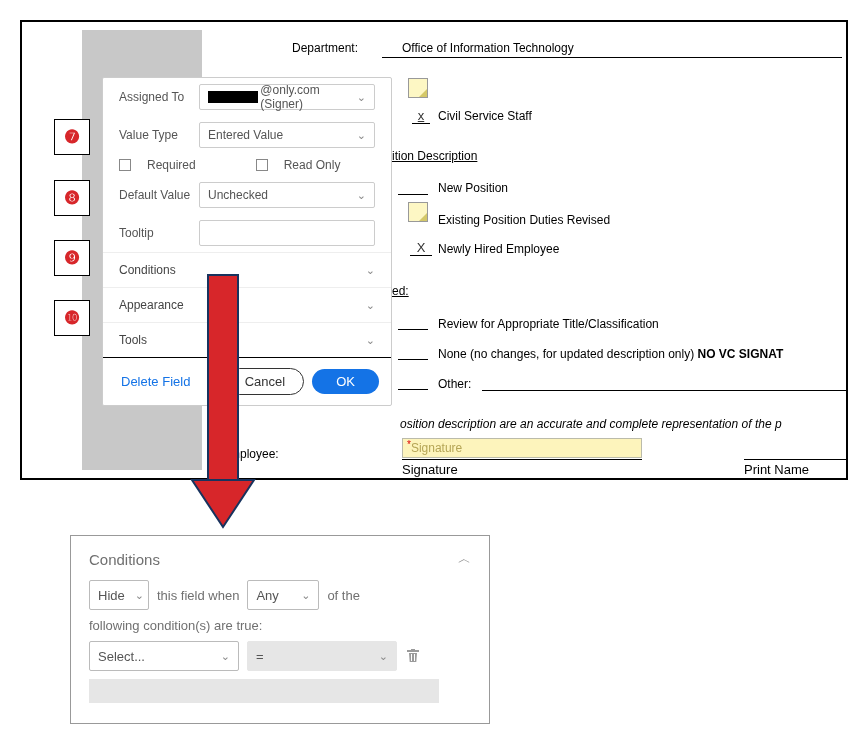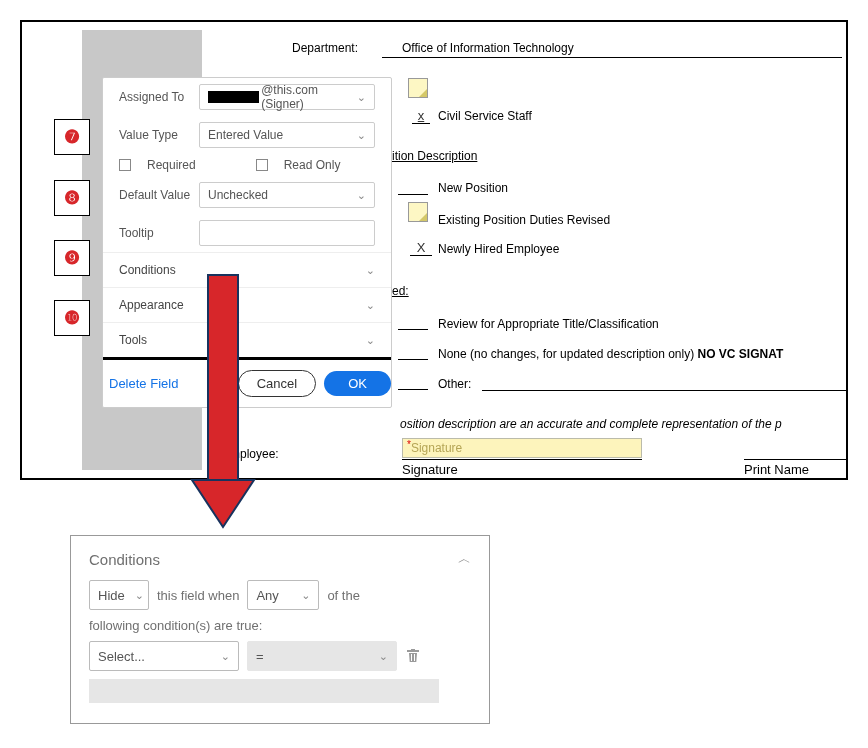--- a/index.html
+++ b/index.html
@@ -12,21 +12,21 @@
 .popup-header svg { margin-left: 8px; }
 .field-row { display: flex; align-items: center; padding: 6px 16px; font-size: 12px; color: #333; }
 .field-label { width: 80px; color: #555; }
 .chkrow { display: flex; align-items: center; gap: 20px; padding: 4px 16px; font-size: 12px; }
 .chk { display: flex; align-items: center; gap: 16px; color: #555; }
 .chkbox { width: 12px; height: 12px; border: 1px solid #888; display: inline-block; }
 .dd { flex: 1; border: 1px solid #ccc; border-radius: 2px; padding: 4px 8px; font-size: 12px; display: flex; justify-content: space-between; align-items: center; background: #fff; color: #555; height: 26px; }
 .dd .masked { background: #000; width: 55px; height: 12px; display: inline-block; margin-right: 2px; }
 .inp { flex: 1; border: 1px solid #ccc; border-radius: 2px; padding: 4px 8px; font-size: 12px; height: 26px; }
 .section-row { display: flex; justify-content: space-between; align-items: center; padding: 10px 16px; color: #444; font-size: 12px; border-top: 1px solid #eee; cursor: pointer; }
-.popup-footer { display: flex; justify-content: flex-end; align-items: center; padding: 10px 0; gap: 8px; border-top: 3px solid #000000; }
+.popup-footer { display: flex; justify-content: flex-end; align-items: center; padding: 10px 12px; gap: 8px; border-top: 1px solid #000000; }
 .link-del { color: #1473e6; font-size: 13px; margin-right: auto; margin-left: 6px; cursor: pointer; }
 .btn { padding: 5px 18px; border-radius: 16px; font-size: 13px; cursor: pointer; }
 .btn-cancel { border: 1.5px solid #333; background: #fff; color: #333; }
 .btn-ok { border: none; background: #1473e6; color: #fff; padding: 5px 24px; }
 .chev { font-size: 11px; color: #888; }
 .badge { position: absolute; width: 36px; height: 36px; border: 1px solid #000; background: #fff; display: flex; align-items: center; justify-content: center; font-family: Arial; z-index: 5; }
 .badge-inner { color: #d7262a; font-weight: bold; font-size: 18px; }
 .checkbox-input { position: absolute; width: 18px; font-size: 13px; text-align: center; border-bottom: 1.5px solid #000; }
 .checkbox-empty { position: absolute; width: 30px; border-bottom: 1.5px solid #000; height: 1px; }
 .sticky { position: absolute; width: 20px; height: 20px; background: #fdf7c4; border: 1px solid #999; }
@@ -92,21 +92,21 @@
   <div class="form-text" style="left:380px;top:440px;font-size:13px;">Signature</div>
   <div class="underline-rule" style="left:722px;top:437px;width:110px;"></div>
   <div class="form-text" style="left:722px;top:440px;font-size:13px;">Print Name</div>
 
   <div class="popup">
     <div class="field-row">
       <div class="field-label">Assigned To</div>
       <div class="dd">
           <span style="display:flex;align-items:center;">
             <span class="masked"></span>
-            <span>@this.com (Signer)</span>
+            <span>@only.com (Signer)</span>
           </span>
           <span class="chev">⌄</span>
         </div>
     </div>
     <div class="field-row">
       <div class="field-label">Value Type</div>
       <div class="dd">
           <span>Entered Value</span>
           <span class="chev">⌄</span>
         </div>

